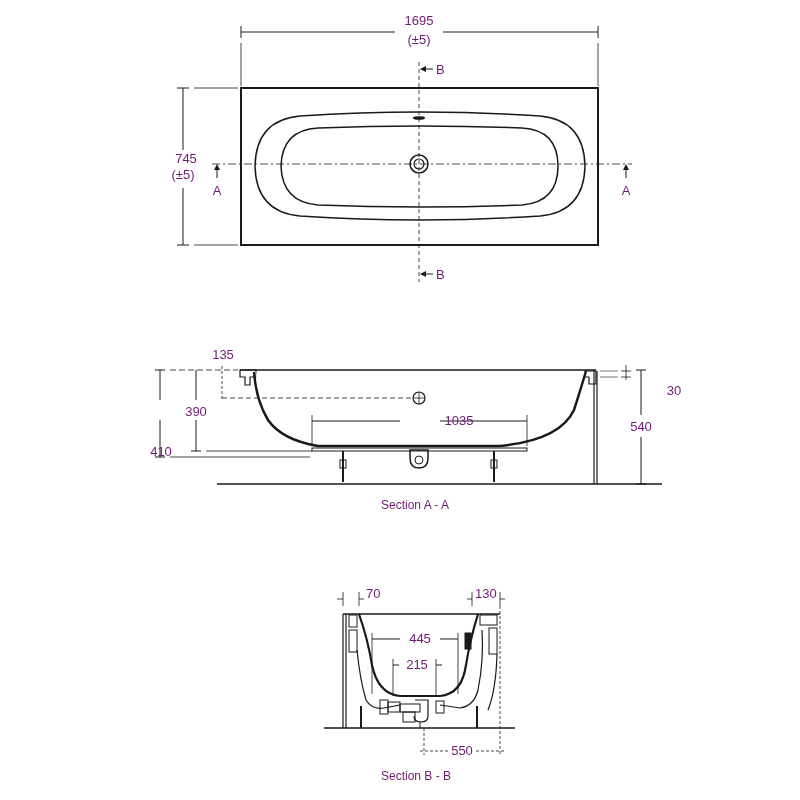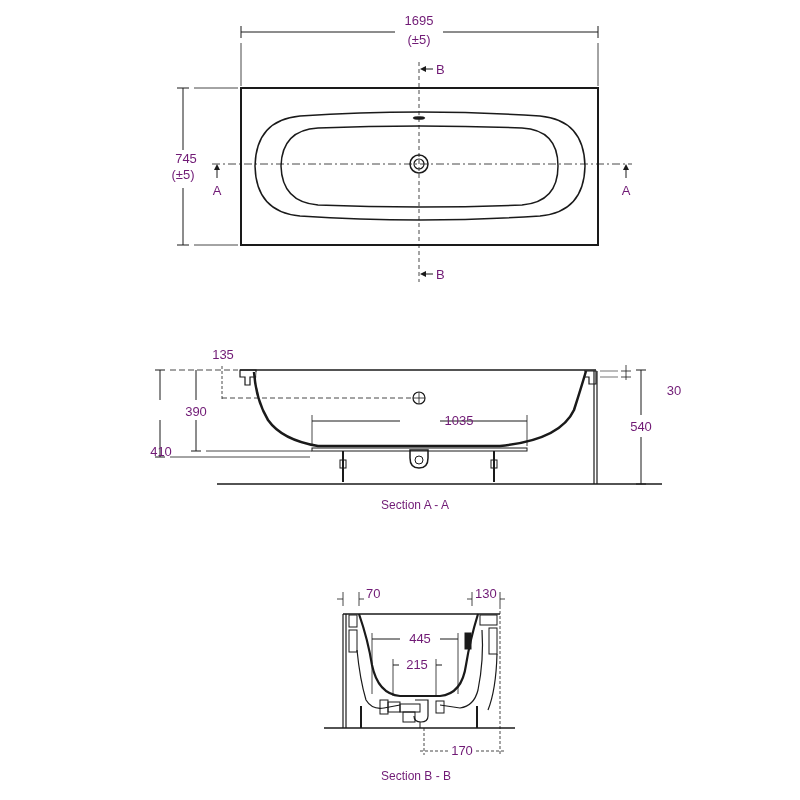--- a/index.html
+++ b/index.html
@@ -193,14 +193,14 @@
 <div class="lbl c" style="left:196px;top:405px;">390</div>
 <div class="lbl c" style="left:420px;top:414px;margin-left:39px;">1035</div>
 <div class="lbl c" style="left:626px;top:384px;margin-left:48px;">30</div>
 <div class="lbl c" style="left:641px;top:420px;">540</div>
 <div class="lbl title" style="left:381px;top:498px;">Section A - A</div>
 
 <div class="lbl" style="left:366px;top:587px;">70</div>
 <div class="lbl" style="left:475px;top:587px;">130</div>
 <div class="lbl c" style="left:420px;top:632px;">445</div>
 <div class="lbl c" style="left:417px;top:658px;">215</div>
-<div class="lbl c" style="left:462px;top:744px;">170</div>
+<div class="lbl c" style="left:462px;top:744px;">550</div>
 <div class="lbl title" style="left:381px;top:769px;">Section B - B</div>
 
 </body></html>

